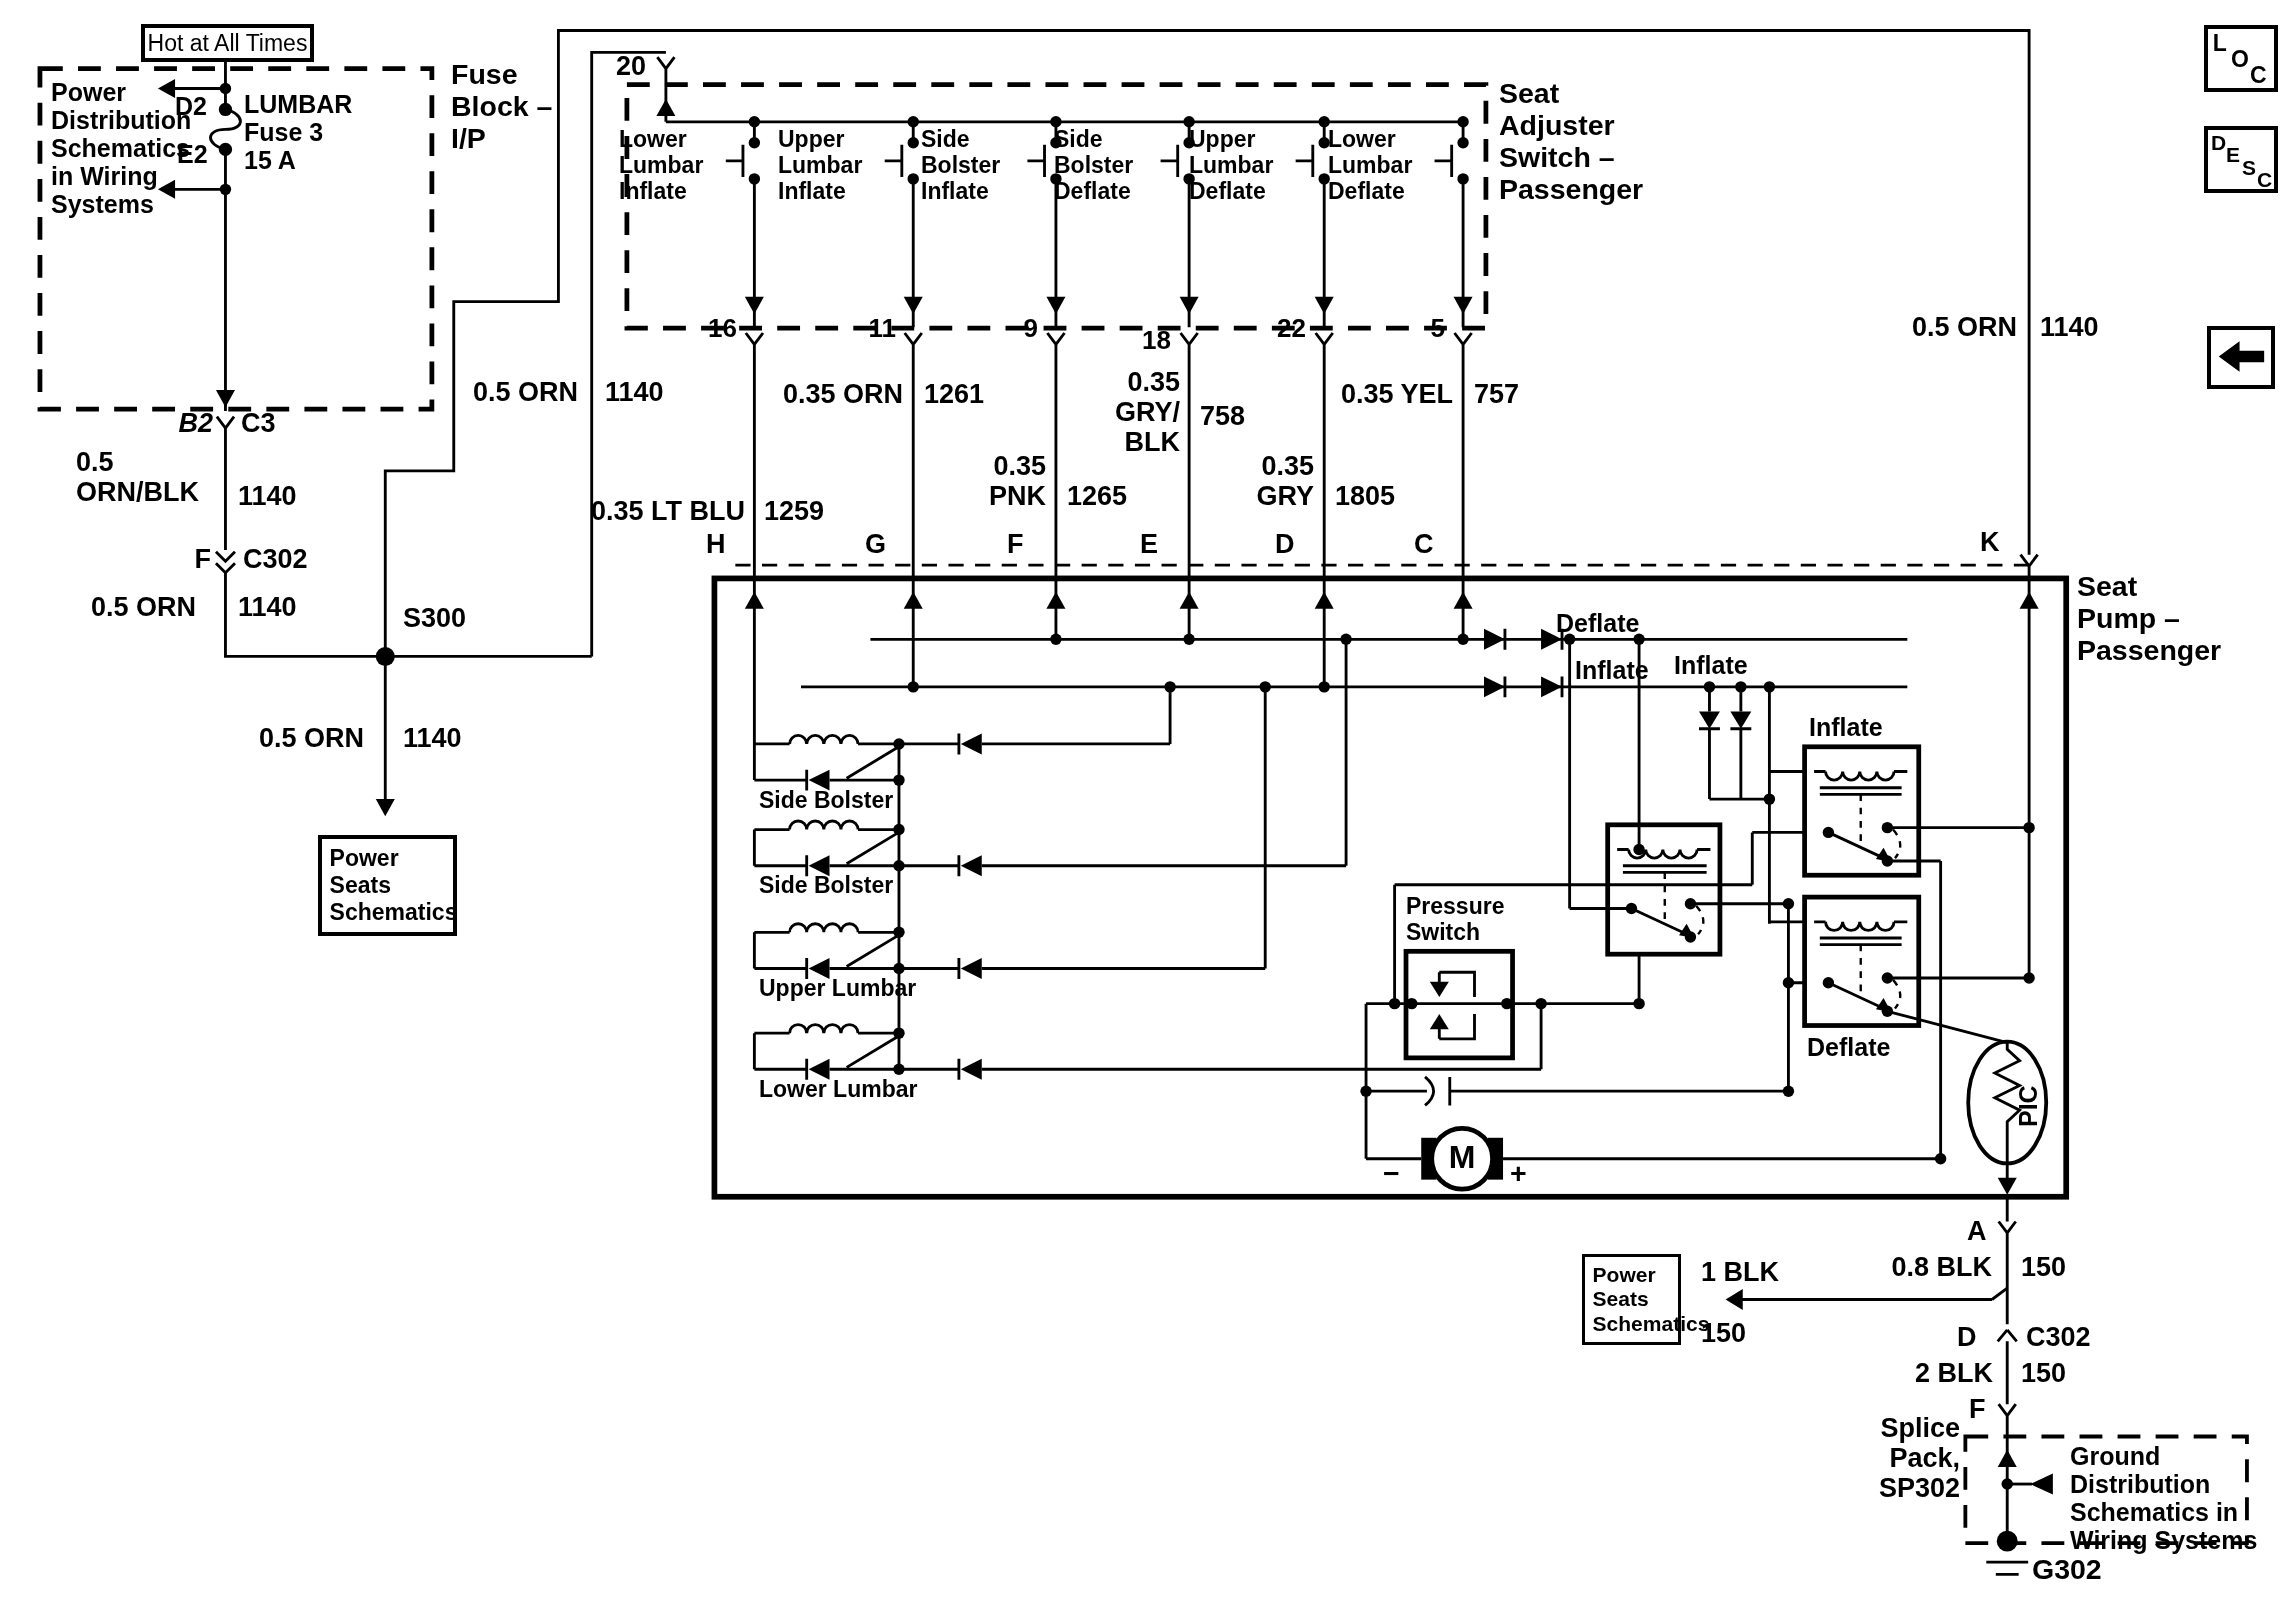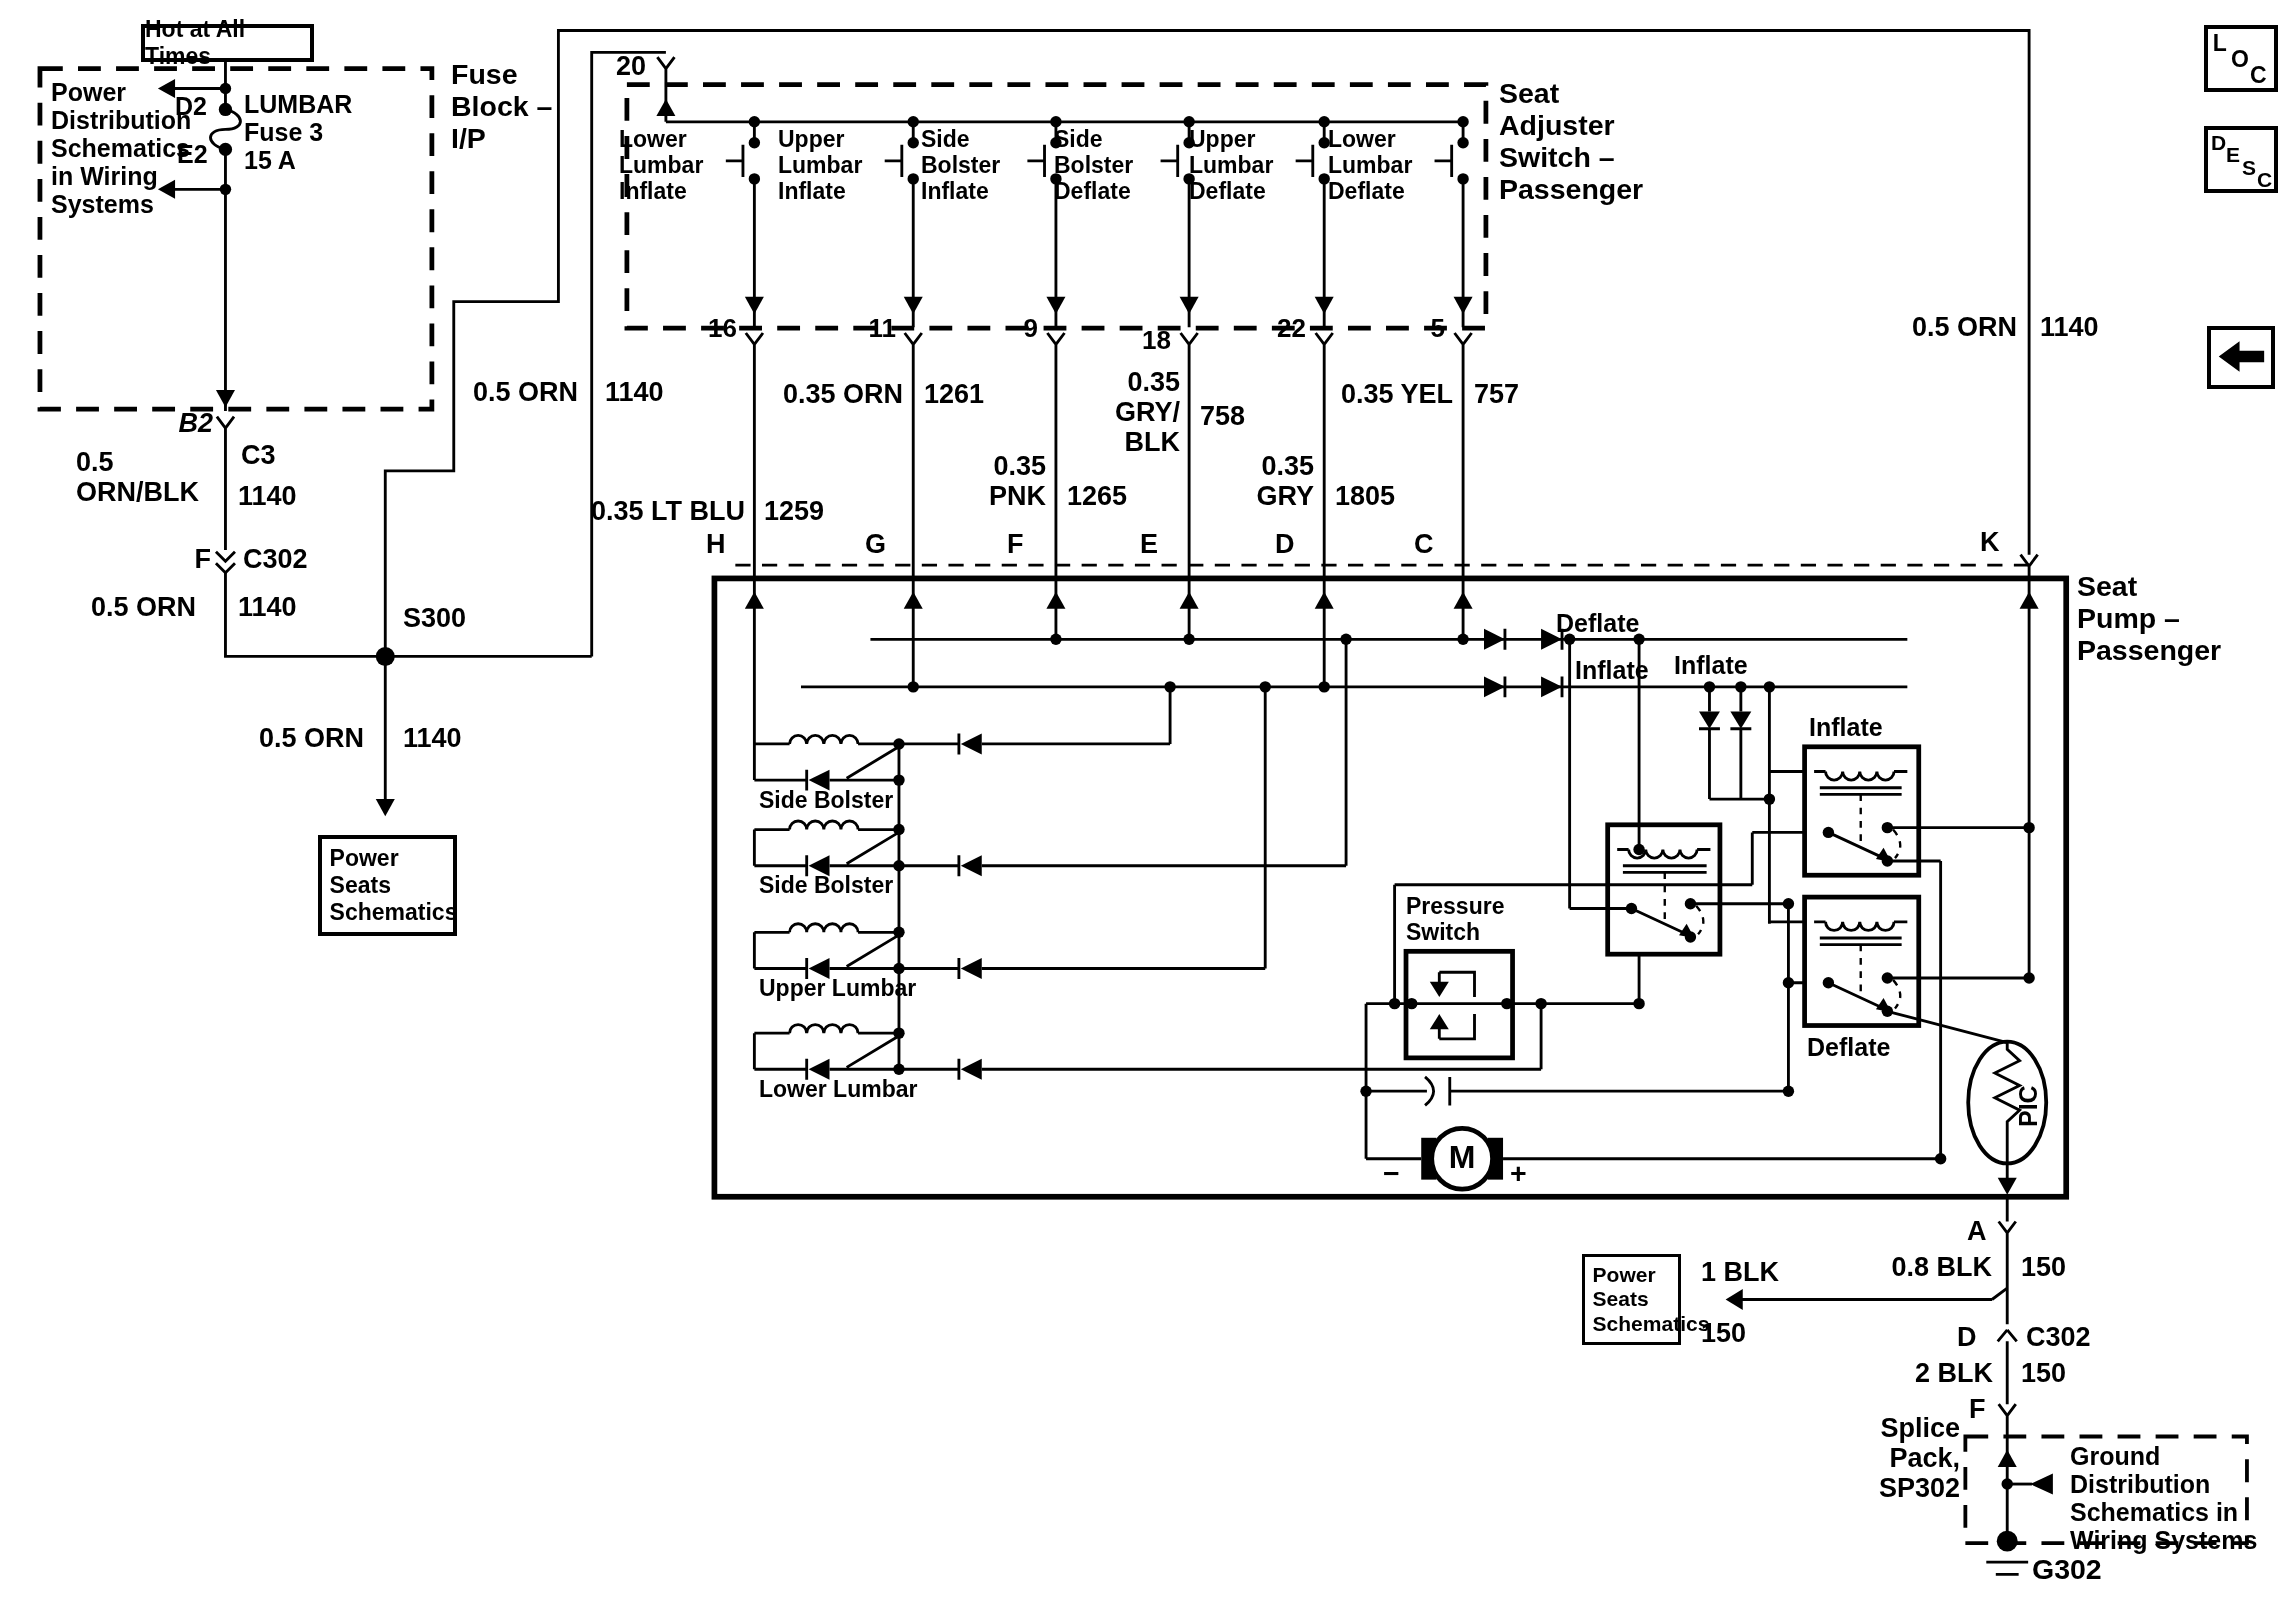--- a/index.html
+++ b/index.html
@@ -5,21 +5,21 @@
   html,body{margin:0;padding:0;background:#fff;}
   #stage{position:relative;width:2285px;height:1603px;background:#ffffff;
          font-family:"Liberation Sans",sans-serif;color:#000;overflow:hidden;}
   svg{position:absolute;left:0;top:0;}
   .lbl{position:absolute;font-weight:bold;white-space:pre-line;line-height:1.12;font-size:26px;}
   .r{text-align:right;}
   .s22{font-size:21px}.s24{font-size:23px}.s26{font-size:25px}.s28{font-size:27px}.s30{font-size:28.5px}.s34{font-size:32px}
   .box{position:absolute;border:4.8px solid #000;box-sizing:border-box;background:#fff;}
   .refbox{position:absolute;border:4.8px solid #000;box-sizing:border-box;background:#fff;}
   .refbox .in{position:absolute;left:7.6px;top:5.7px;font-weight:bold;white-space:pre-line;line-height:1.18;}
-  .hotbox{display:flex;align-items:center;justify-content:center;font-weight:bold;}
+  .hotbox{display:flex;align-items:center;justify-content:center;font-weight:normal;}
   .conn{position:absolute;border:4.8px solid #000;box-sizing:border-box;background:#fff;}
   .conn .hd{font-weight:bold;font-size:23px;text-align:center;border-bottom:3.8px solid #000;padding:2.9px 0;}
   .conn .rw{font-weight:bold;font-size:23px;line-height:29.5px;padding-left:8.6px;white-space:nowrap;}
   .navbtn{position:absolute;border:4.8px solid #000;box-sizing:border-box;background:#fff;cursor:pointer;}
   .navbtn span{position:absolute;font-weight:bold;}
   .rot{transform:rotate(-90deg);transform-origin:left top;}
 </style>
 </head>
 <body>
 
@@ -263,21 +263,21 @@
 <div class="lbl s26" style="left:244px;top:90px;">LUMBAR
 Fuse 3
 15 A</div>
 
 
 <div class="lbl s30" style="left:451px;top:59px;">Fuse
 Block –
 I/P</div>
 
 <div class="lbl s28 r" style="left:143px;top:408px;width:70px;font-style:italic;">B2</div>
-<div class="lbl s28" style="left:241px;top:408px;margin-top:32px;">C3</div>
+<div class="lbl s28" style="left:241px;top:408px;">C3</div>
 <div class="lbl s28" style="left:76px;top:447px;">0.5
 ORN/BLK</div>
 <div class="lbl s28" style="left:238px;top:481px;">1140</div>
 <div class="lbl s28 r" style="left:150px;top:544px;width:61px;">F</div>
 <div class="lbl s28" style="left:243px;top:544px;">C302</div>
 <div class="lbl s28" style="left:91px;top:592px;">0.5 ORN</div>
 <div class="lbl s28" style="left:238px;top:592px;">1140</div>
 <div class="lbl s28 r" style="left:445px;top:377px;width:133px;">0.5 ORN</div>
 <div class="lbl s28" style="left:605px;top:377px;">1140</div>
 <div class="lbl s28" style="left:403px;top:603px;">S300</div>

